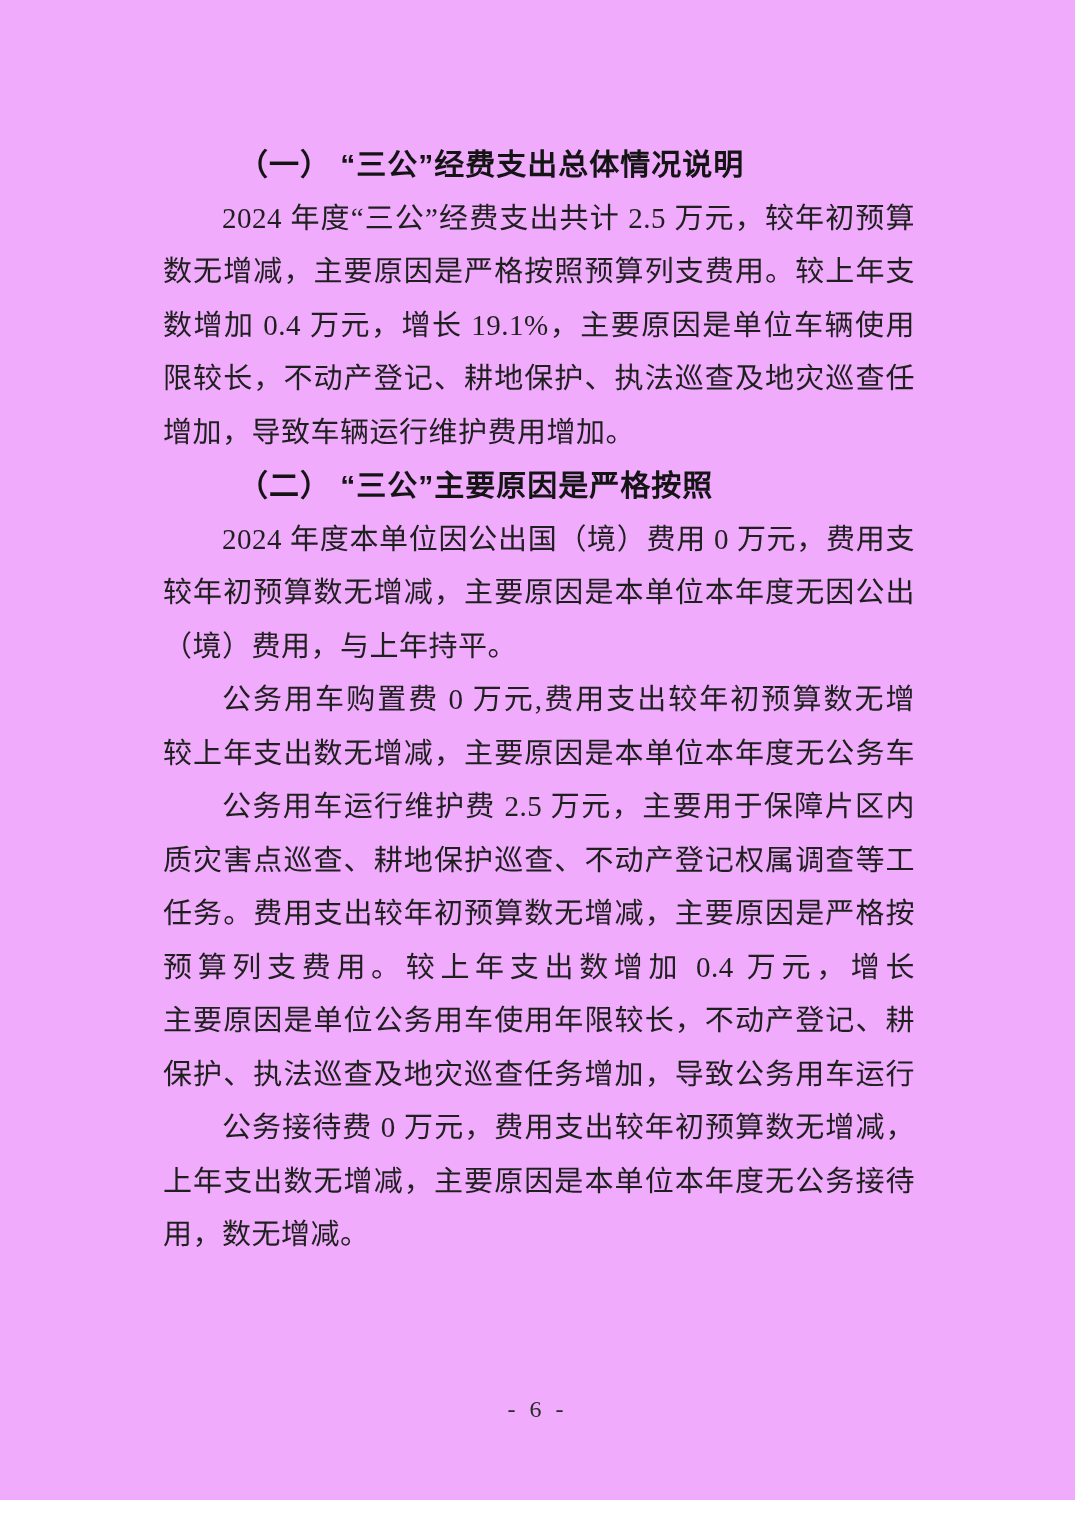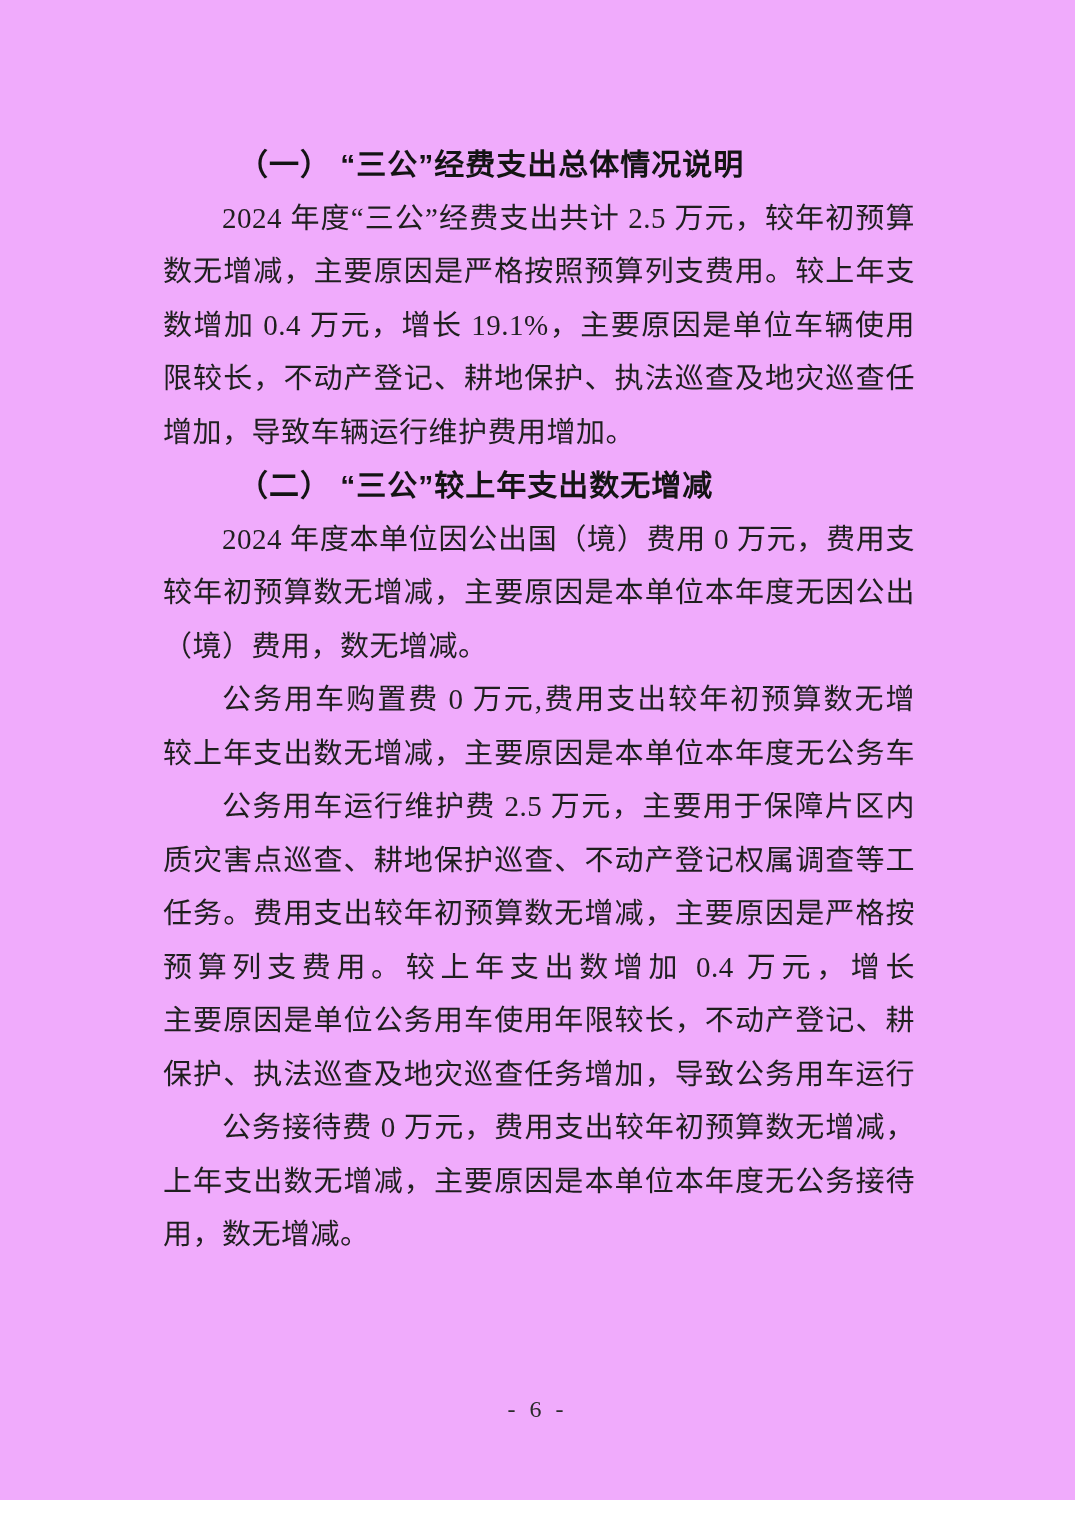--- a/index.html
+++ b/index.html
@@ -73,26 +73,26 @@
     <div class="heading">（一） “三公”经费支出总体情况说明</div>
 
     <div>
       <div class="line indent">2024 年度“三公”经费支出共计 2.5 万元，较年初预算</div>
       <div class="line">数无增减，主要原因是严格按照预算列支费用。较上年支出</div>
       <div class="line">数增加 0.4 万元，增长 19.1%，主要原因是单位车辆使用年</div>
       <div class="line">限较长，不动产登记、耕地保护、执法巡查及地灾巡查任务</div>
       <div class="line last">增加，导致车辆运行维护费用增加。</div>
     </div>
 
-    <div class="heading">（二） “三公”较上年支出数无增减</div>
+    <div class="heading">（二） “三公”主要原因是严格按照</div>
 
     <div>
       <div class="line indent">2024 年度本单位因公出国（境）费用 0 万元，费用支出</div>
       <div class="line">较年初预算数无增减，主要原因是本单位本年度无因公出国</div>
-      <div class="line last">（境）费用，数无增减。</div>
+      <div class="line last">（境）费用，与上年持平。</div>
     </div>
 
     <div>
       <div class="line indent">公务用车购置费 0 万元,费用支出较年初预算数无增减，</div>
       <div class="line">较上年支出数无增减，主要原因是本单位本年度无公务车购</div>
     </div>
 
     <div>
       <div class="line indent">公务用车运行维护费 2.5 万元，主要用于保障片区内地</div>
       <div class="line">质灾害点巡查、耕地保护巡查、不动产登记权属调查等工作</div>

